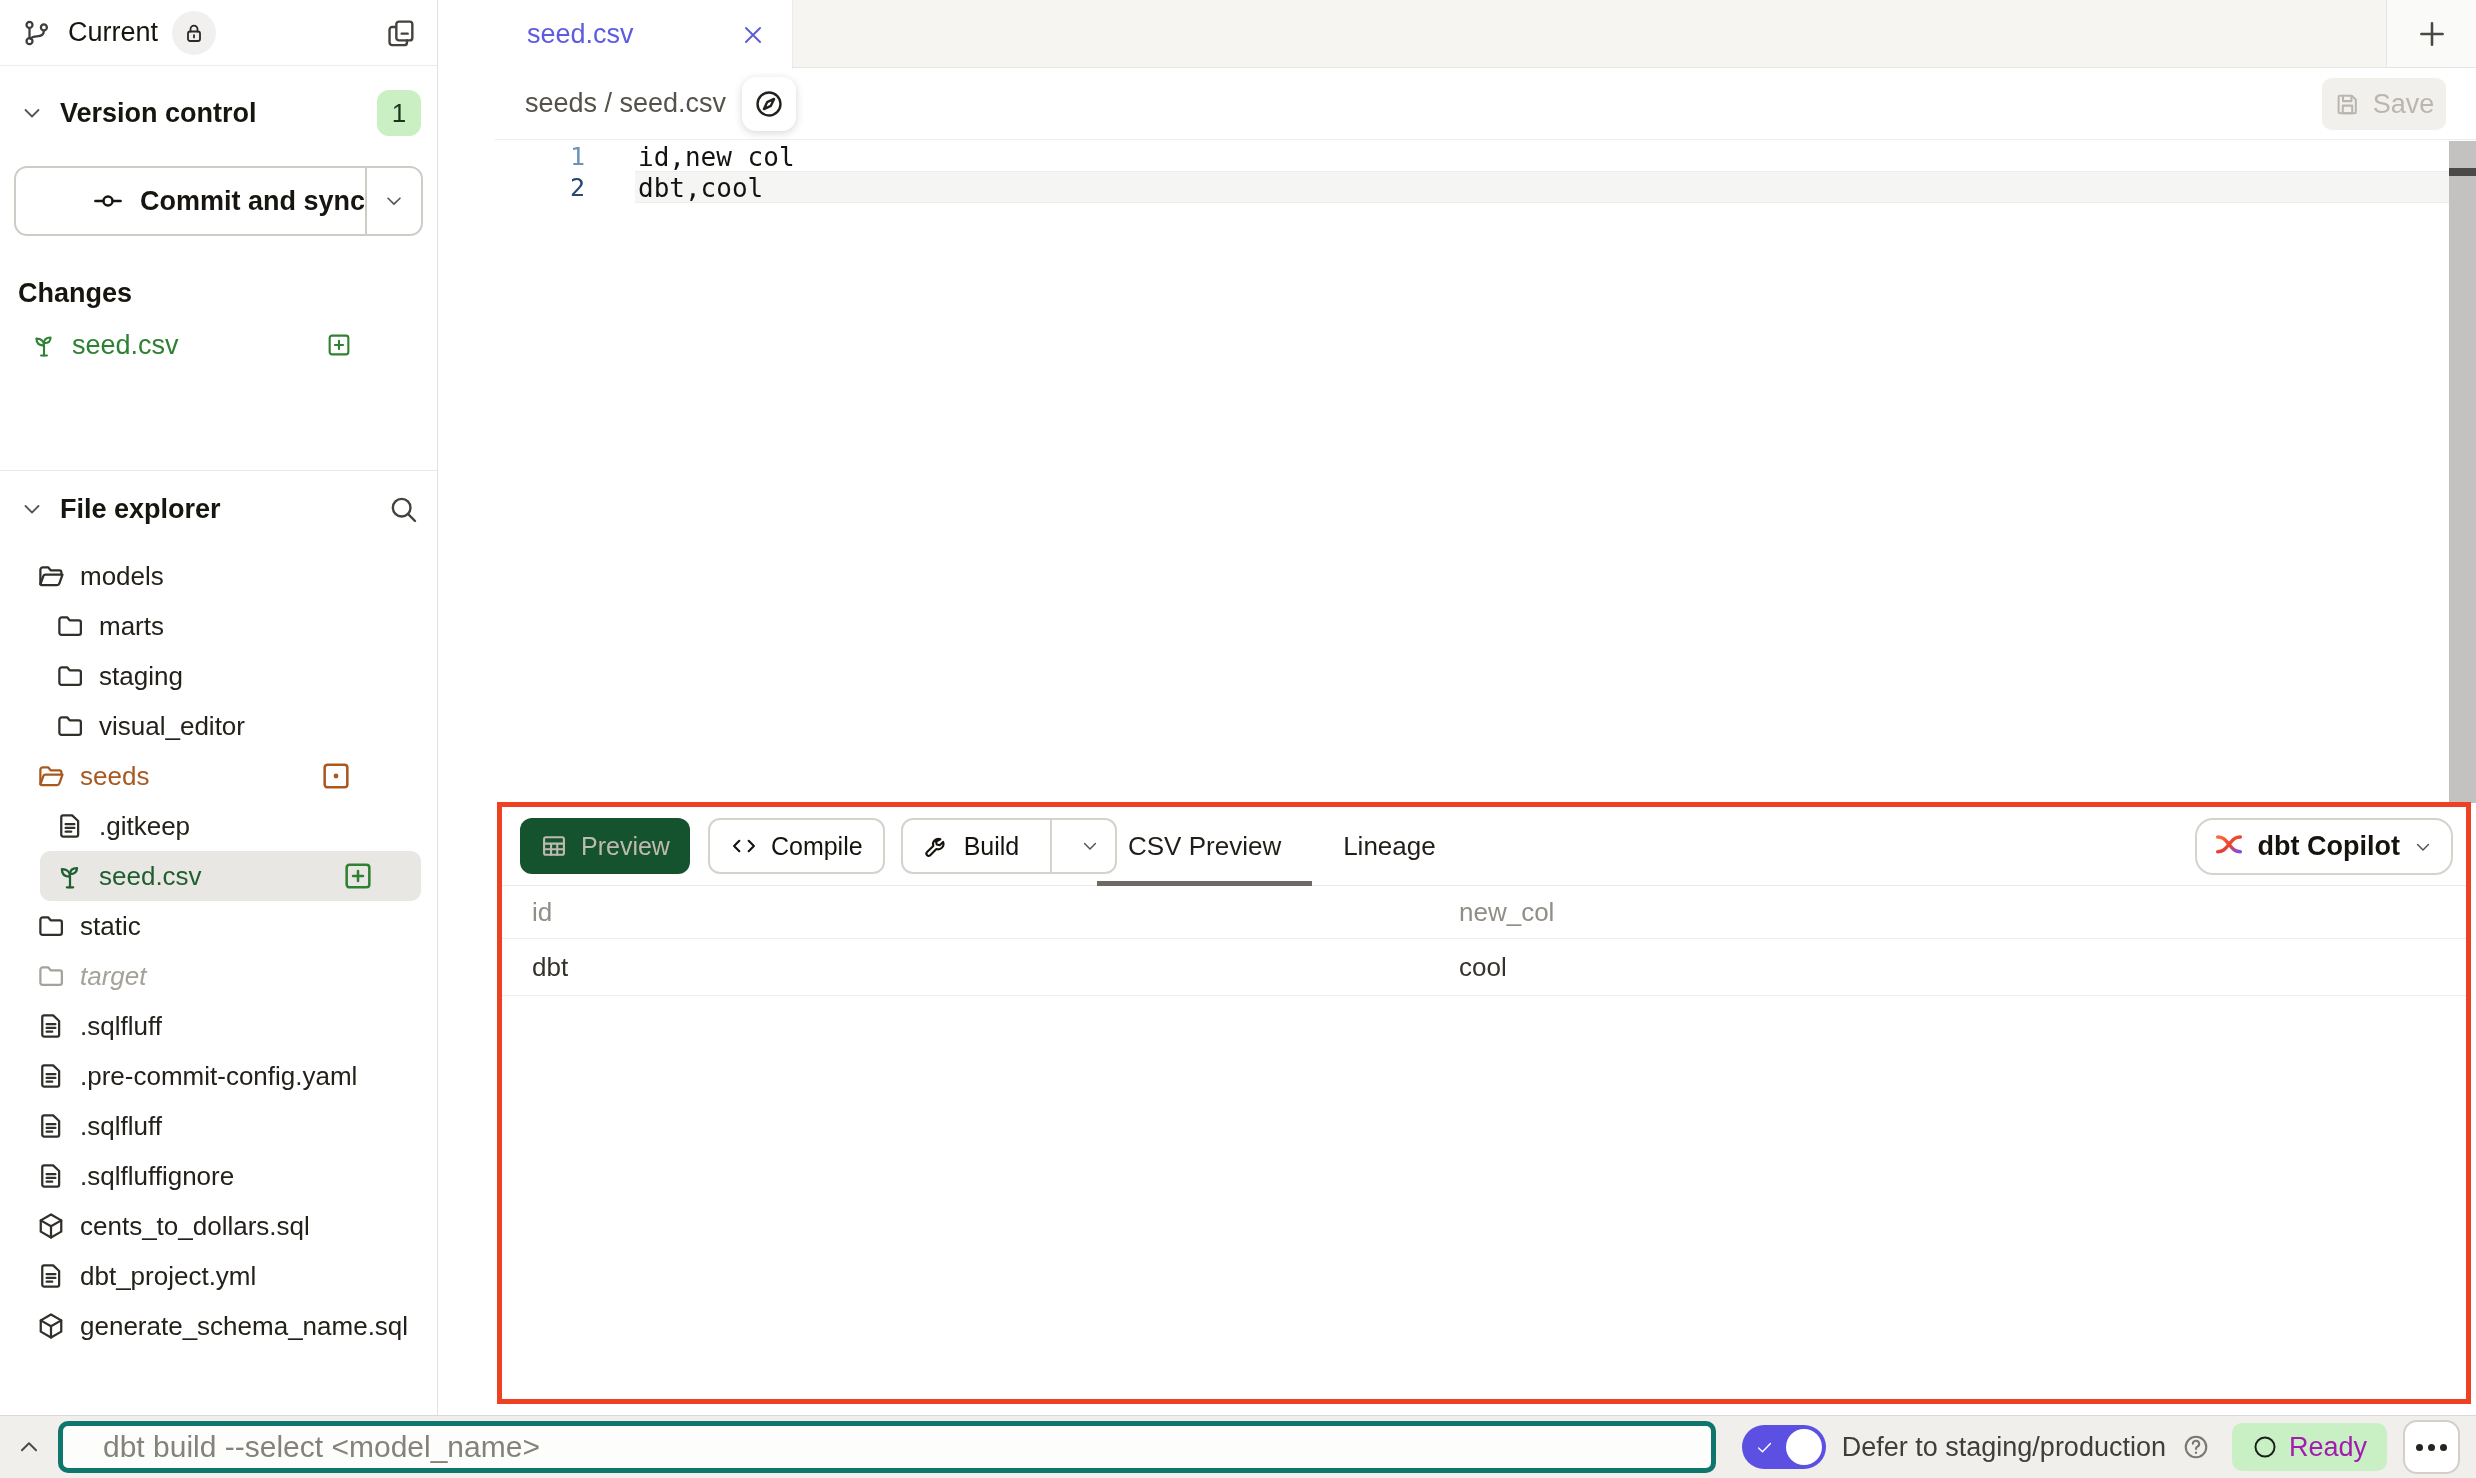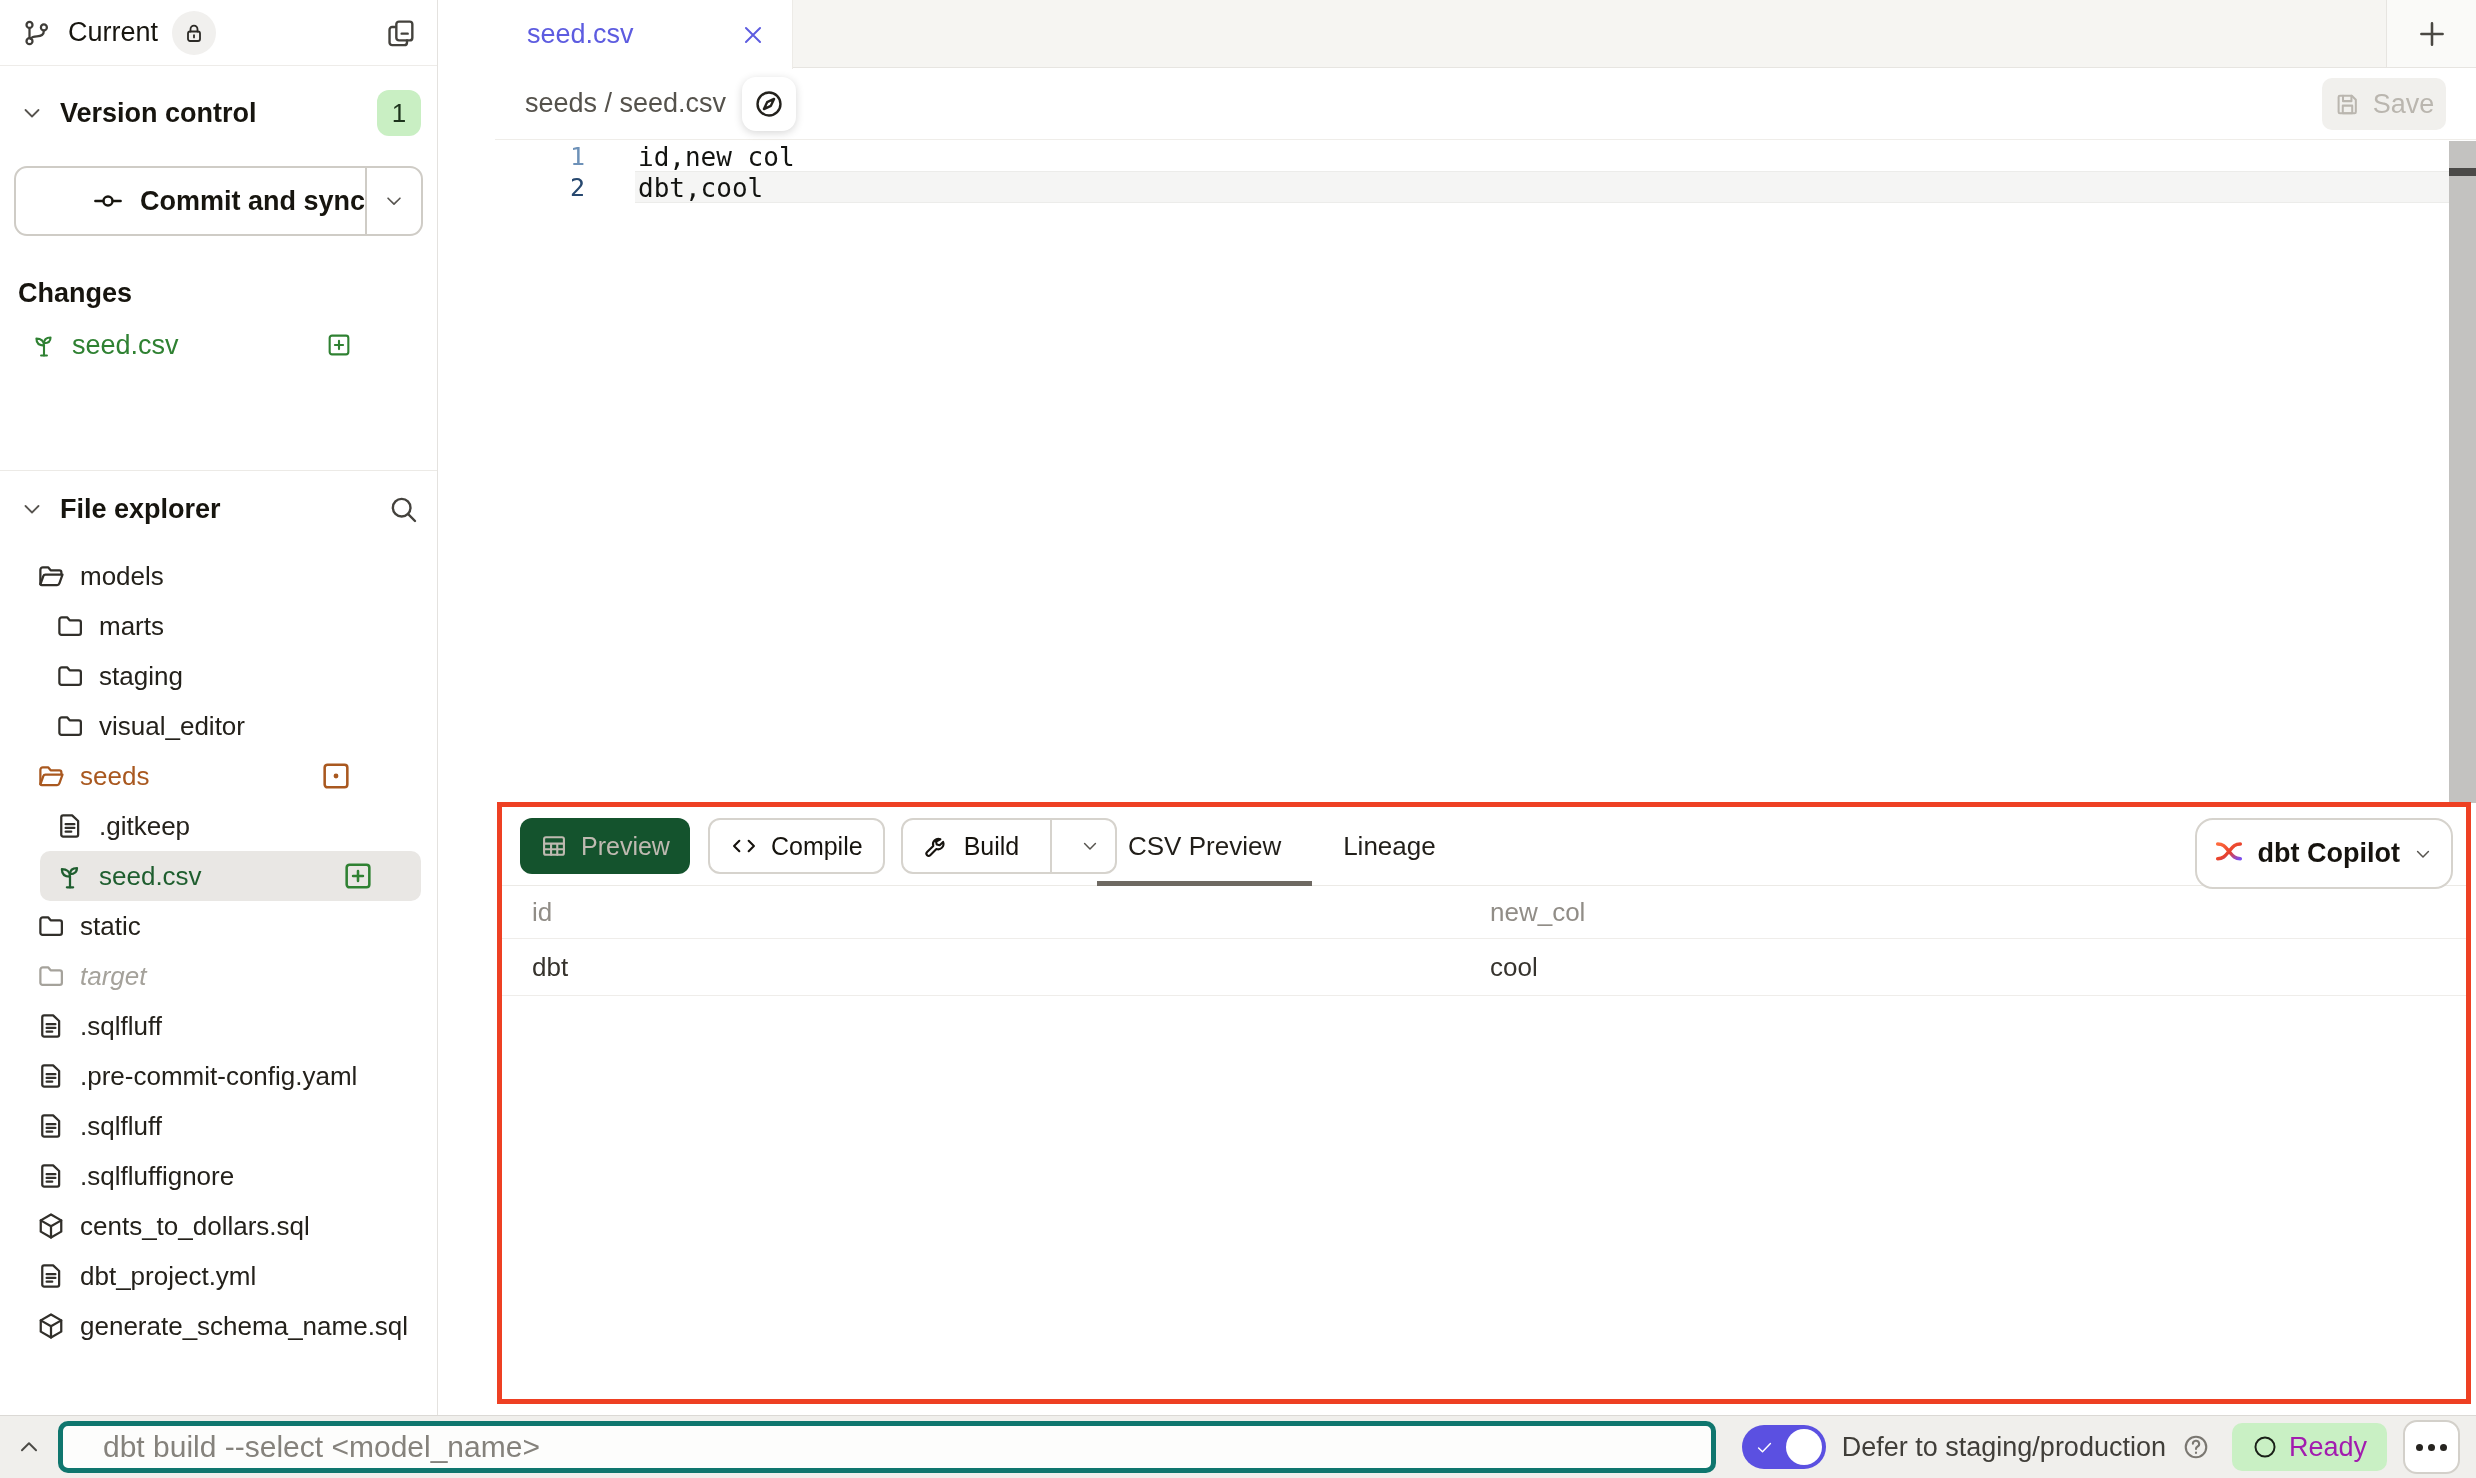--- a/index.html
+++ b/index.html
@@ -124,32 +124,32 @@
   .split-div { width:2px; height:100%; background:#d6d3cd; }
   .split-caret { width:50px; height:100%; display:flex; align-items:center; justify-content:center; }
   .split-caret .chev { width:20px; height:20px; }
 
   .panel-tabs { position:absolute; left:595px; top:0; bottom:0; display:flex; }
   .panel-tab { position:relative; display:flex; align-items:center; padding:0 31px;
                font-size:26px; color:#211e19; cursor:pointer; }
   .panel-tab.active::after { content:''; position:absolute; left:0; right:0; bottom:-1px;
                              height:5px; background:#6e6962; }
 
-  .copilot-btn { position:absolute; right:13px; top:11px; height:71px; border:2px solid #d6d3cd;
+  .copilot-btn { position:absolute; right:13px; top:11px; height:57px; border:2px solid #d6d3cd;
                  border-radius:18px; background:#fff; display:flex; align-items:center;
                  gap:13px; padding:0 18px 0 16px; cursor:pointer; }
   .copilot-btn .logo { width:32px; height:32px; }
   .copilot-label { font-size:27px; font-weight:600; color:#16130e; }
   .copilot-btn .chev { width:20px; height:20px; }
 
   .csv-row { display:flex; align-items:center; height:57px; border-bottom:1px solid #efedea;
              font-size:26px; color:#36332d; }
   .csv-row.head { height:53px; color:#918d87; }
   .csv-c1 { width:957px; padding-left:30px; }
-  .csv-c2 { flex:1;margin-left:31px; }
+  .csv-c2 { flex:1; }
 
   
   .statusbar { position:absolute; left:0; right:0; bottom:0; height:63px; background:#f0efec;
                border-top:1px solid #dbd9d5; display:flex; align-items:center; padding-right:16px; }
   .sb-caret-btn { width:58px; display:flex; align-items:center; justify-content:center; cursor:pointer; }
   .sb-caret-btn .ic { width:26px; height:26px; color:#4b4a46; }
   .cmd-input { flex:1; height:52px; margin-right:26px; border:5px solid #0f766e; border-radius:10px;
                background:#fdfdfc; padding-left:40px; font-size:30px; color:#7c7973;
                font-family:"Liberation Sans", sans-serif; outline:none; }
   .cmd-input::placeholder { color:#85827c; opacity:1; }

